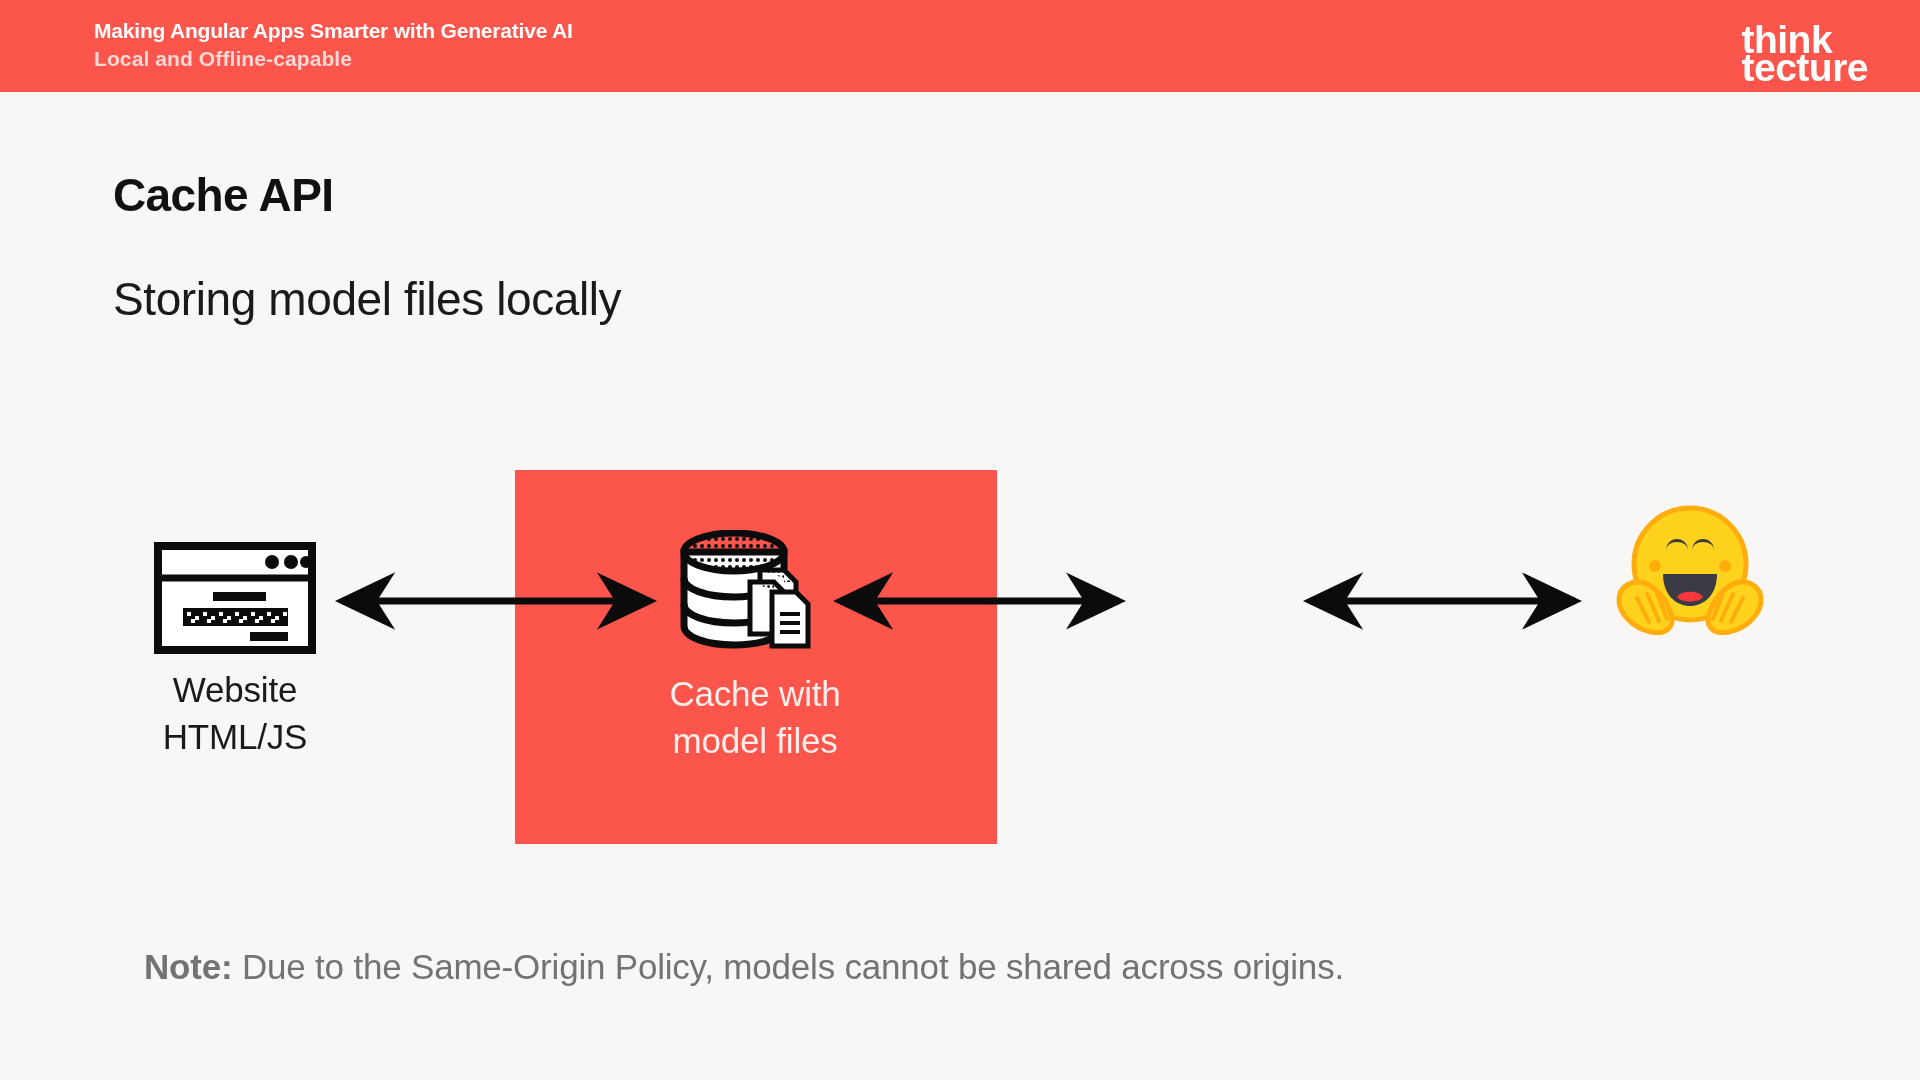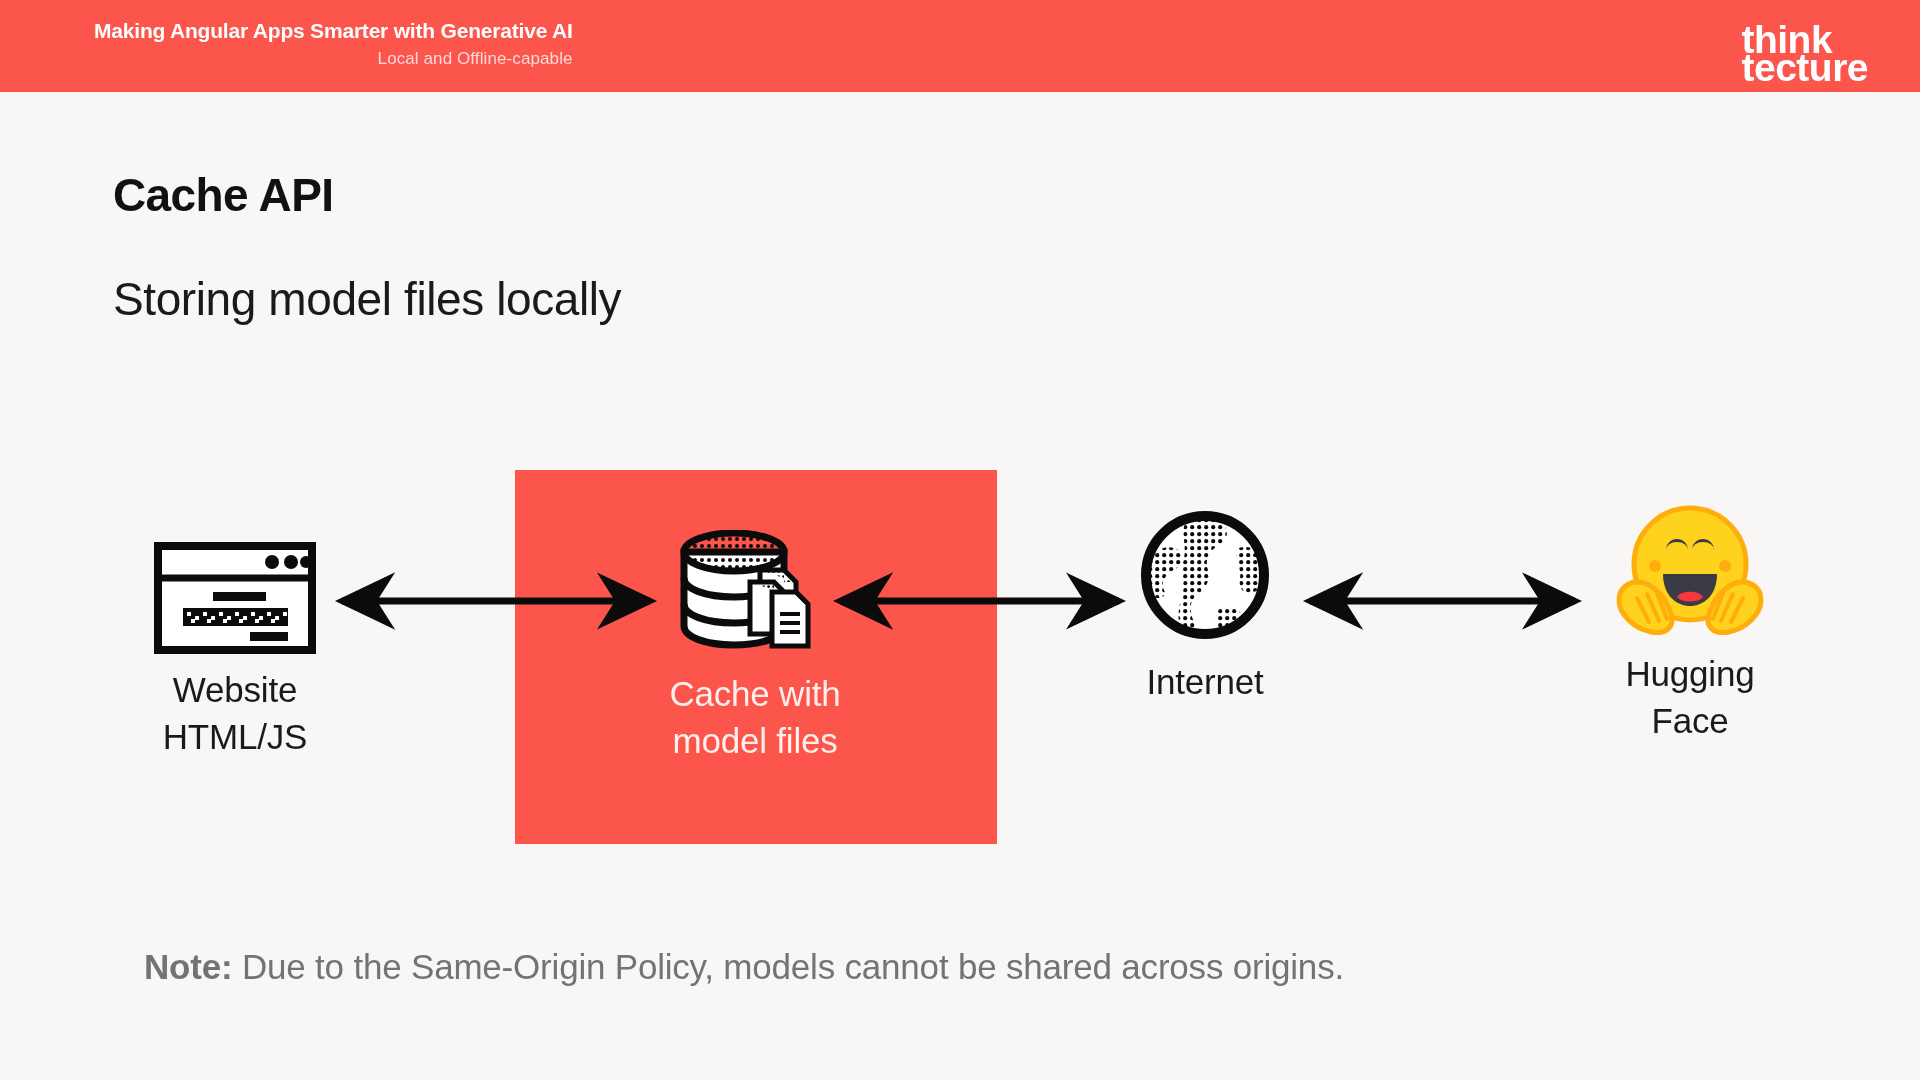--- a/index.html
+++ b/index.html
@@ -31,27 +31,26 @@
   }
   .header-title {
     font-size: 21px;
     font-weight: bold;
     color: #FFFFFF;
     letter-spacing: -0.2px;
     line-height: 26px;
     white-space: nowrap;
   }
   .header-subtitle {
-    font-size: 17px;
-    font-weight: normal;
+    font-size: 21px;
+    font-weight: bold;
     color: #FCD9D6;
     letter-spacing: 0.1px;
     line-height: 30px;
     white-space: nowrap;
-    text-align: right;
   }
   .logo {
     position: absolute;
     right: 52px;
     top: 26px;
     color: #FFFFFF;
     font-weight: bold;
     font-size: 39px;
     line-height: 28px;
     letter-spacing: -0.5px;
@@ -248,48 +247,20 @@
           <line x1="108" y1="84" x2="128" y2="84" stroke="#0B0B0B" stroke-width="4"></line>
           <line x1="108" y1="93" x2="128" y2="93" stroke="#0B0B0B" stroke-width="4"></line>
           <line x1="108" y1="102" x2="128" y2="102" stroke="#0B0B0B" stroke-width="4"></line>
         </g>
       </svg>
     </div>
     <div class="node-label node-text on-red">Cache with
 model files</div>
   </div>
 
-  <div class="node" id="node-internet">
-    <div class="icon-wrap">
-      <svg width="142" height="142" viewBox="0 0 142 142">
-        <defs>
-          <pattern id="gdots" width="7" height="7" patternUnits="userSpaceOnUse">
-            <circle cx="2.2" cy="2.2" r="2.1" fill="#0B0B0B"></circle>
-          </pattern>
-          <clipPath id="globeClip">
-            <circle cx="71" cy="71" r="59"></circle>
-          </clipPath>
-        </defs>
-        <circle cx="71" cy="71" r="59" fill="#FFFFFF"></circle>
-        <g clip-path="url(#globeClip)" fill="url(#gdots)">
-          <path d="M10,60 C22,44 34,40 44,46 C52,51 48,62 40,66 C32,70 26,78 30,86
-                   C34,94 24,96 14,92 L8,76 Z"></path>
-          <path d="M52,18 C62,10 80,12 90,22 C96,28 92,38 84,42 C76,46 70,56 74,66
-                   C78,76 70,86 62,92 C54,98 56,112 62,122 C68,132 58,136 50,128
-                   C42,120 44,104 48,92 C52,80 46,68 50,54 C53,42 46,26 52,18 Z"></path>
-          <path d="M104,44 C118,40 132,48 136,60 C140,72 130,84 120,88
-                   C110,92 104,84 106,74 C108,64 98,50 104,44 Z"></path>
-          <path d="M86,104 C96,100 108,106 110,116 C112,126 102,134 92,132
-                   C82,130 78,112 86,104 Z"></path>
-        </g>
-        <circle cx="71" cy="71" r="59" fill="none" stroke="#0B0B0B" stroke-width="10"></circle>
-      </svg>
-    </div>
-    <div class="node-label node-text">Internet</div>
-  </div>
 
   <div class="node" id="node-hf">
     <div class="icon-wrap">
       <svg width="158" height="136" viewBox="0 0 158 136">
 
         <circle cx="79" cy="62" r="56" fill="#FFD21E" stroke="#FFAD0D" stroke-width="5"></circle>
 
         <circle cx="44" cy="64" r="6" fill="#FFAD0D"></circle>
         <circle cx="114" cy="64" r="6" fill="#FFAD0D"></circle>
 
@@ -308,21 +279,19 @@
         <g fill="none" stroke="#FFAD0D" stroke-width="4" stroke-linecap="round">
           <path d="M26,96 C30,104 34,112 38,120"></path>
           <path d="M36,92 C40,100 44,110 48,119"></path>
           <path d="M46,92 C50,100 53,110 56,117"></path>
           <path d="M132,96 C128,104 124,112 120,120"></path>
           <path d="M122,92 C118,100 114,110 110,119"></path>
           <path d="M112,92 C108,100 105,110 102,117"></path>
         </g>
       </svg>
     </div>
-    <div class="node-label node-text">Hugging
-Face</div>
   </div>
 
 </div>
 
 <div class="note">
   <b>Note:</b><span> Due to the Same-Origin Policy, models cannot be shared across origins.</span>
 </div>
 
 </body></html>

